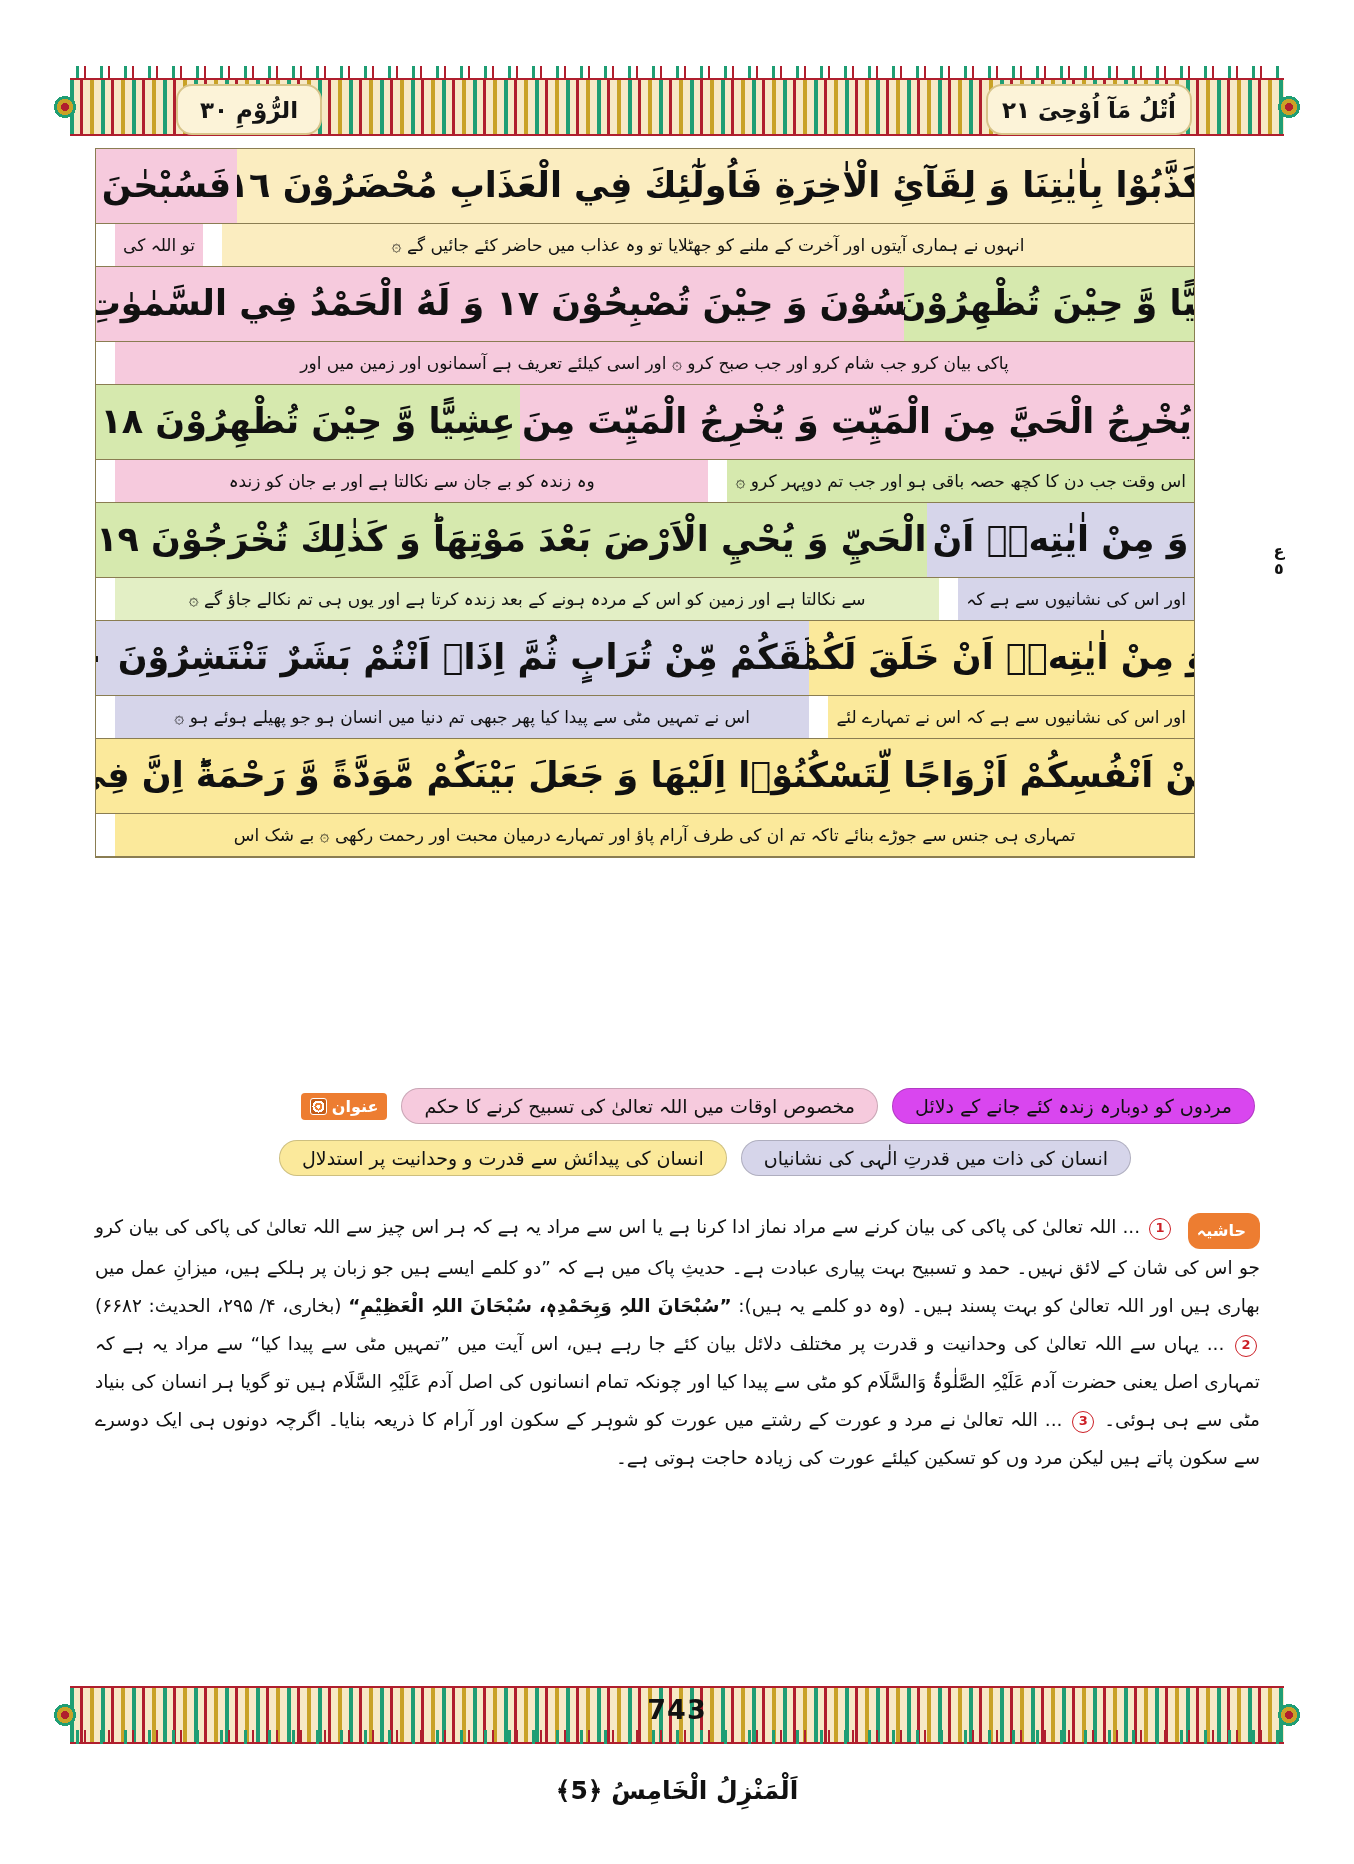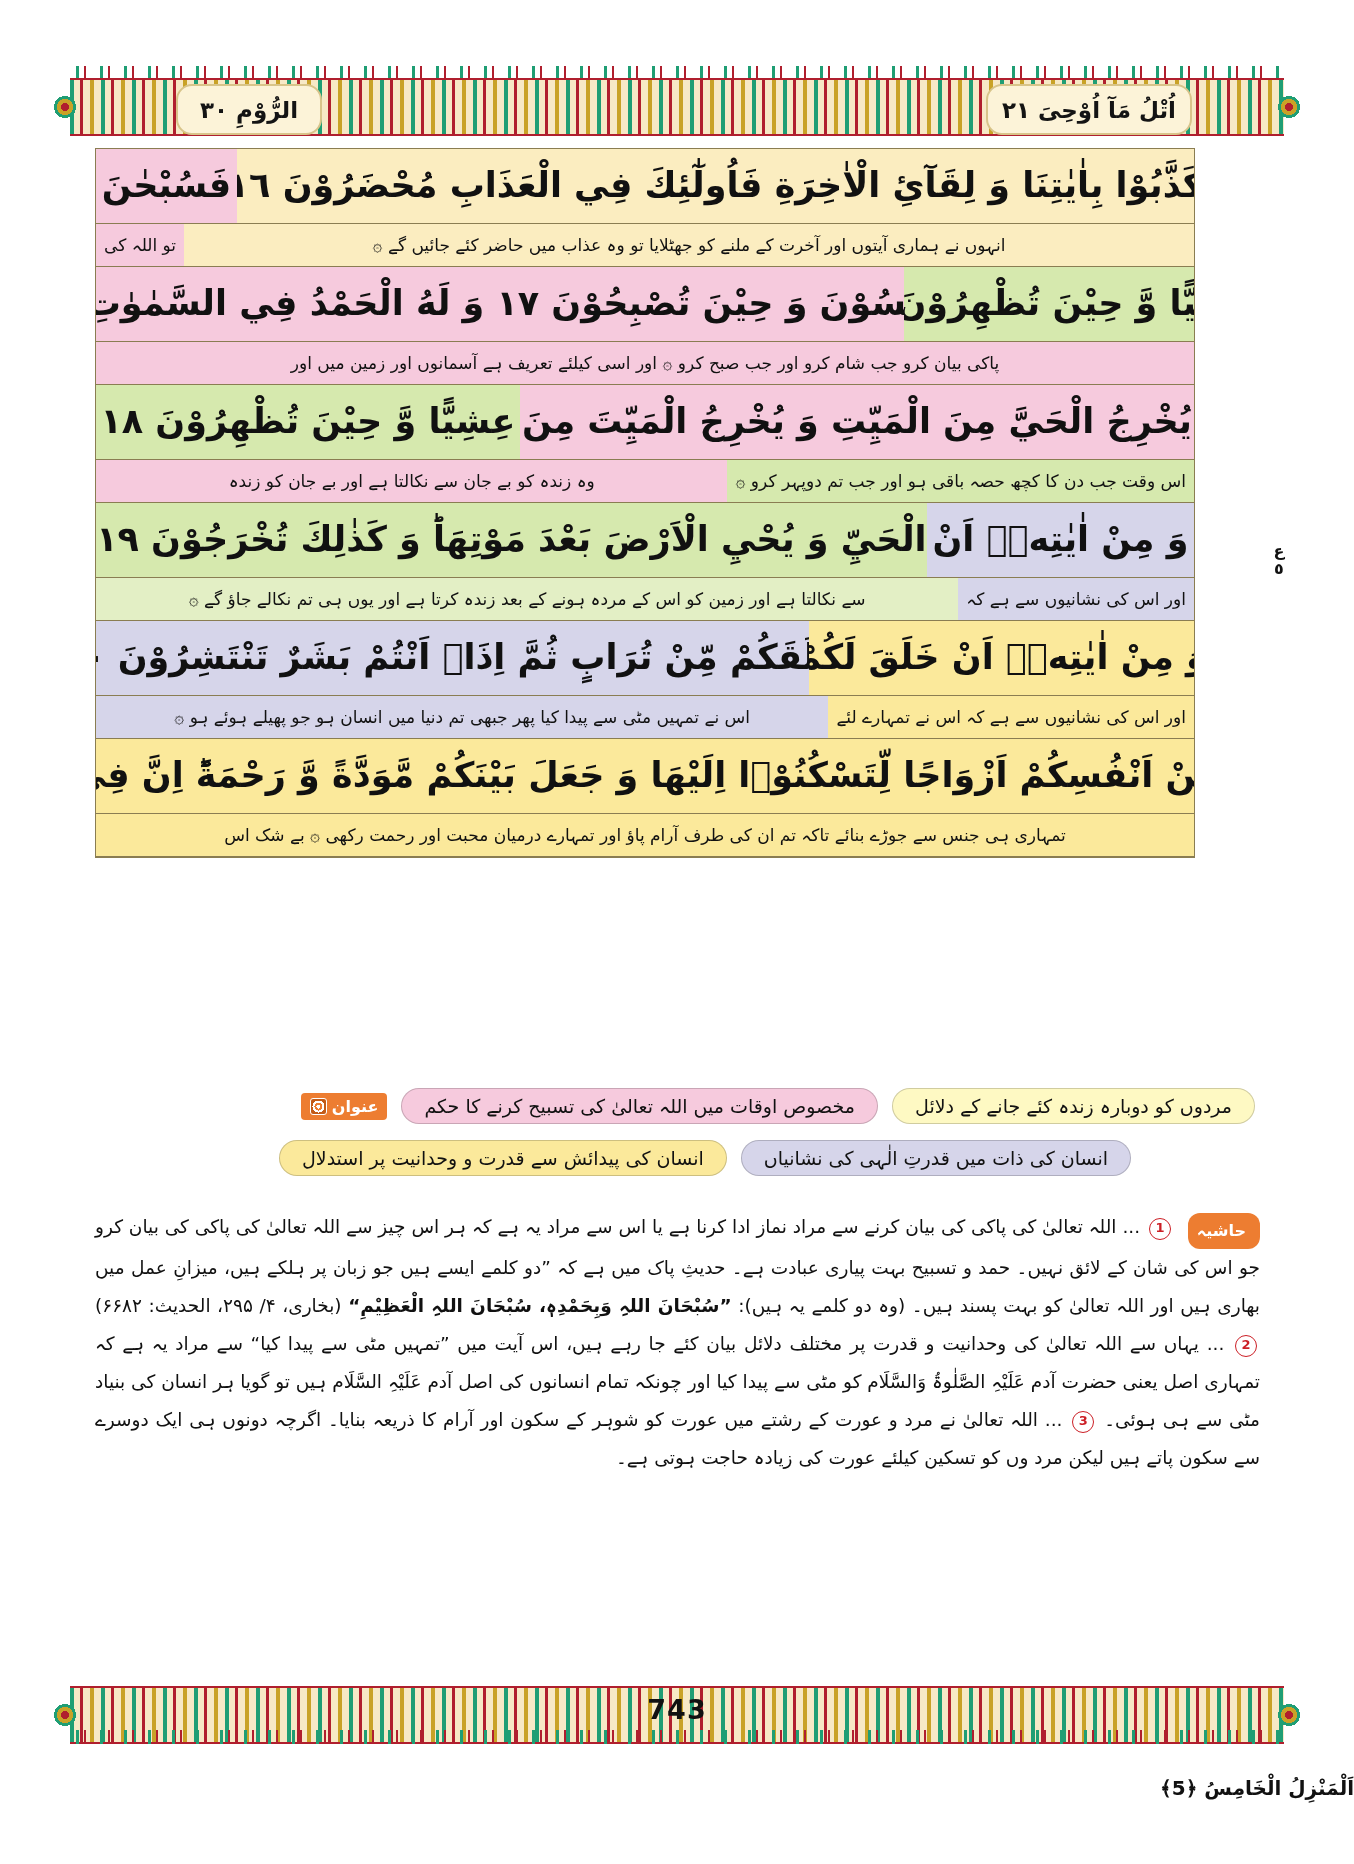--- a/index.html
+++ b/index.html
@@ -78,20 +78,21 @@
   }
   .urdu-row{
     display:flex;flex-direction:row;align-items:stretch;
     border-bottom:1px solid #8a7d52;min-height:42px;
   }
   .useg{
     display:flex;align-items:center;justify-content:center;
     padding:1px 8px;box-sizing:border-box;
     font-size:17px;direction:rtl;white-space:nowrap;overflow:hidden;
     font-family:"DejaVu Sans","Liberation Sans",sans-serif;
+    margin-left:19px;
   }
   .grow{flex:1 1 auto;}
 
   
   .c-cream{background:#fbedc0;}
   .c-pink{background:#f6cadd;}
   .c-green{background:#d6e9ae;}
   .c-lav{background:#d6d5ea;}
   .c-gold{background:#fbe99b;}
   .c-palegreen{background:#e3efc5;}
@@ -111,21 +112,21 @@
   }
   .topic-line.r2{justify-content:center;padding-left:60px;}
   .pill{
     border-radius:24px;padding:6px 22px;box-sizing:border-box;
     font-size:19px;direction:rtl;white-space:nowrap;
     display:flex;align-items:center;justify-content:center;
     border:1px solid rgba(0,0,0,.18);
     font-family:"DejaVu Sans","Liberation Sans",sans-serif;
   }
   .pill.pink{background:#f6cadd;}
-  .pill.green{background:#fef9c3;}
+  .pill.green{background:#d946ef;}
   .pill.gold{background:#fbe99b;}
   .pill.lav{background:#d6d5ea;}
   .label-chip{
     background:#ed7d31;color:#fff;border-radius:4px;
     padding:4px 9px;font-size:16px;font-weight:bold;direction:rtl;
     display:flex;align-items:center;gap:5px;white-space:nowrap;
   }
   .label-chip .orn{
     display:inline-block;width:15px;height:15px;border-radius:3px;
     background:
@@ -154,22 +155,22 @@
     font-weight:bold;
   }
   .ayah-ar{font-weight:bold;}
 
   
   .page-number{
     position:absolute;left:0;right:0;top:1694px;text-align:center;
     font-size:27px;font-weight:bold;color:#111;letter-spacing:1px;
   }
   .manzil{
-    position:absolute;left:0;right:0;top:1776px;text-align:right;
-    font-size:20px;font-weight:bold;color:#111;direction:rtl;
+    position:absolute;left:0;right:0;top:1776px;text-align:center;
+    font-size:25px;font-weight:bold;color:#111;direction:rtl;
   }
 </style>
 </head>
 <body>
 
 <div class="page">
 
   <div class="band-scallop scallop-top"></div>
   <div class="band band-top"></div>
   <div class="cartouche cartouche-surah">الرُّوْمِ ٣٠</div>

